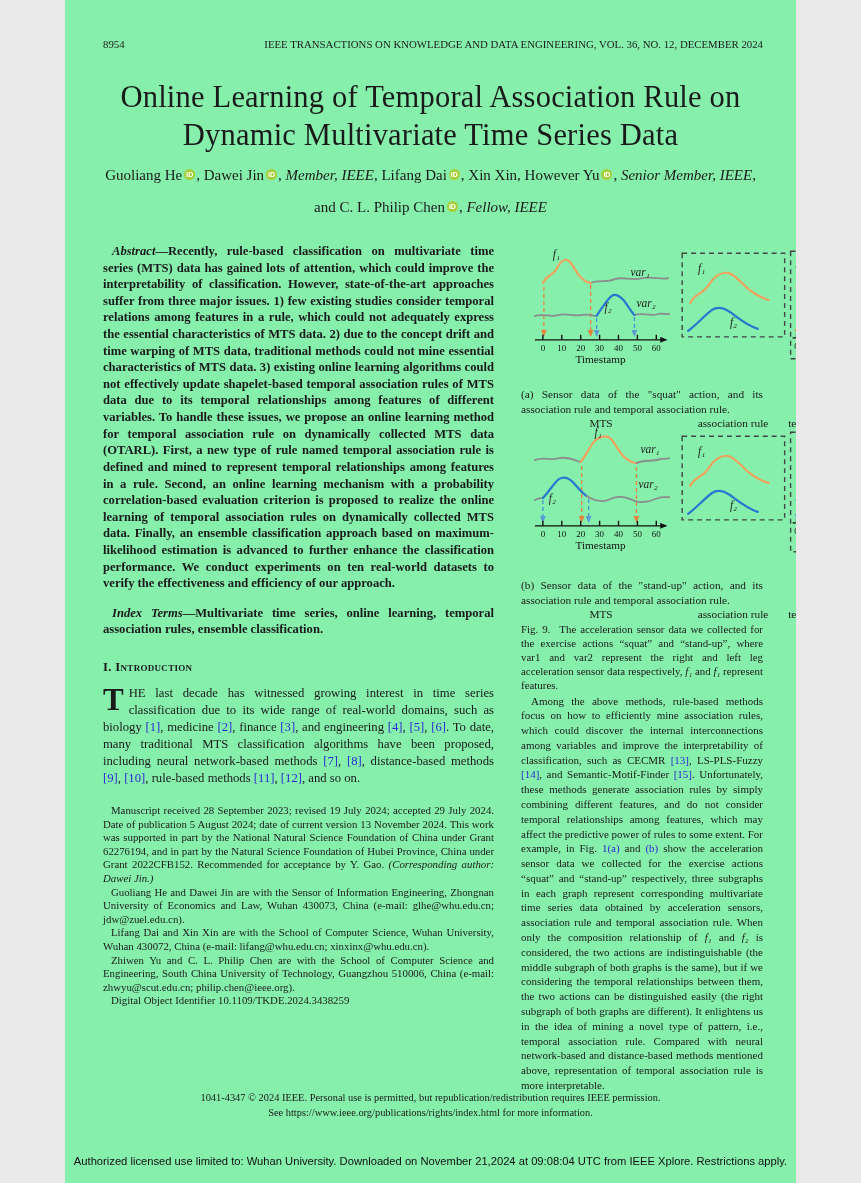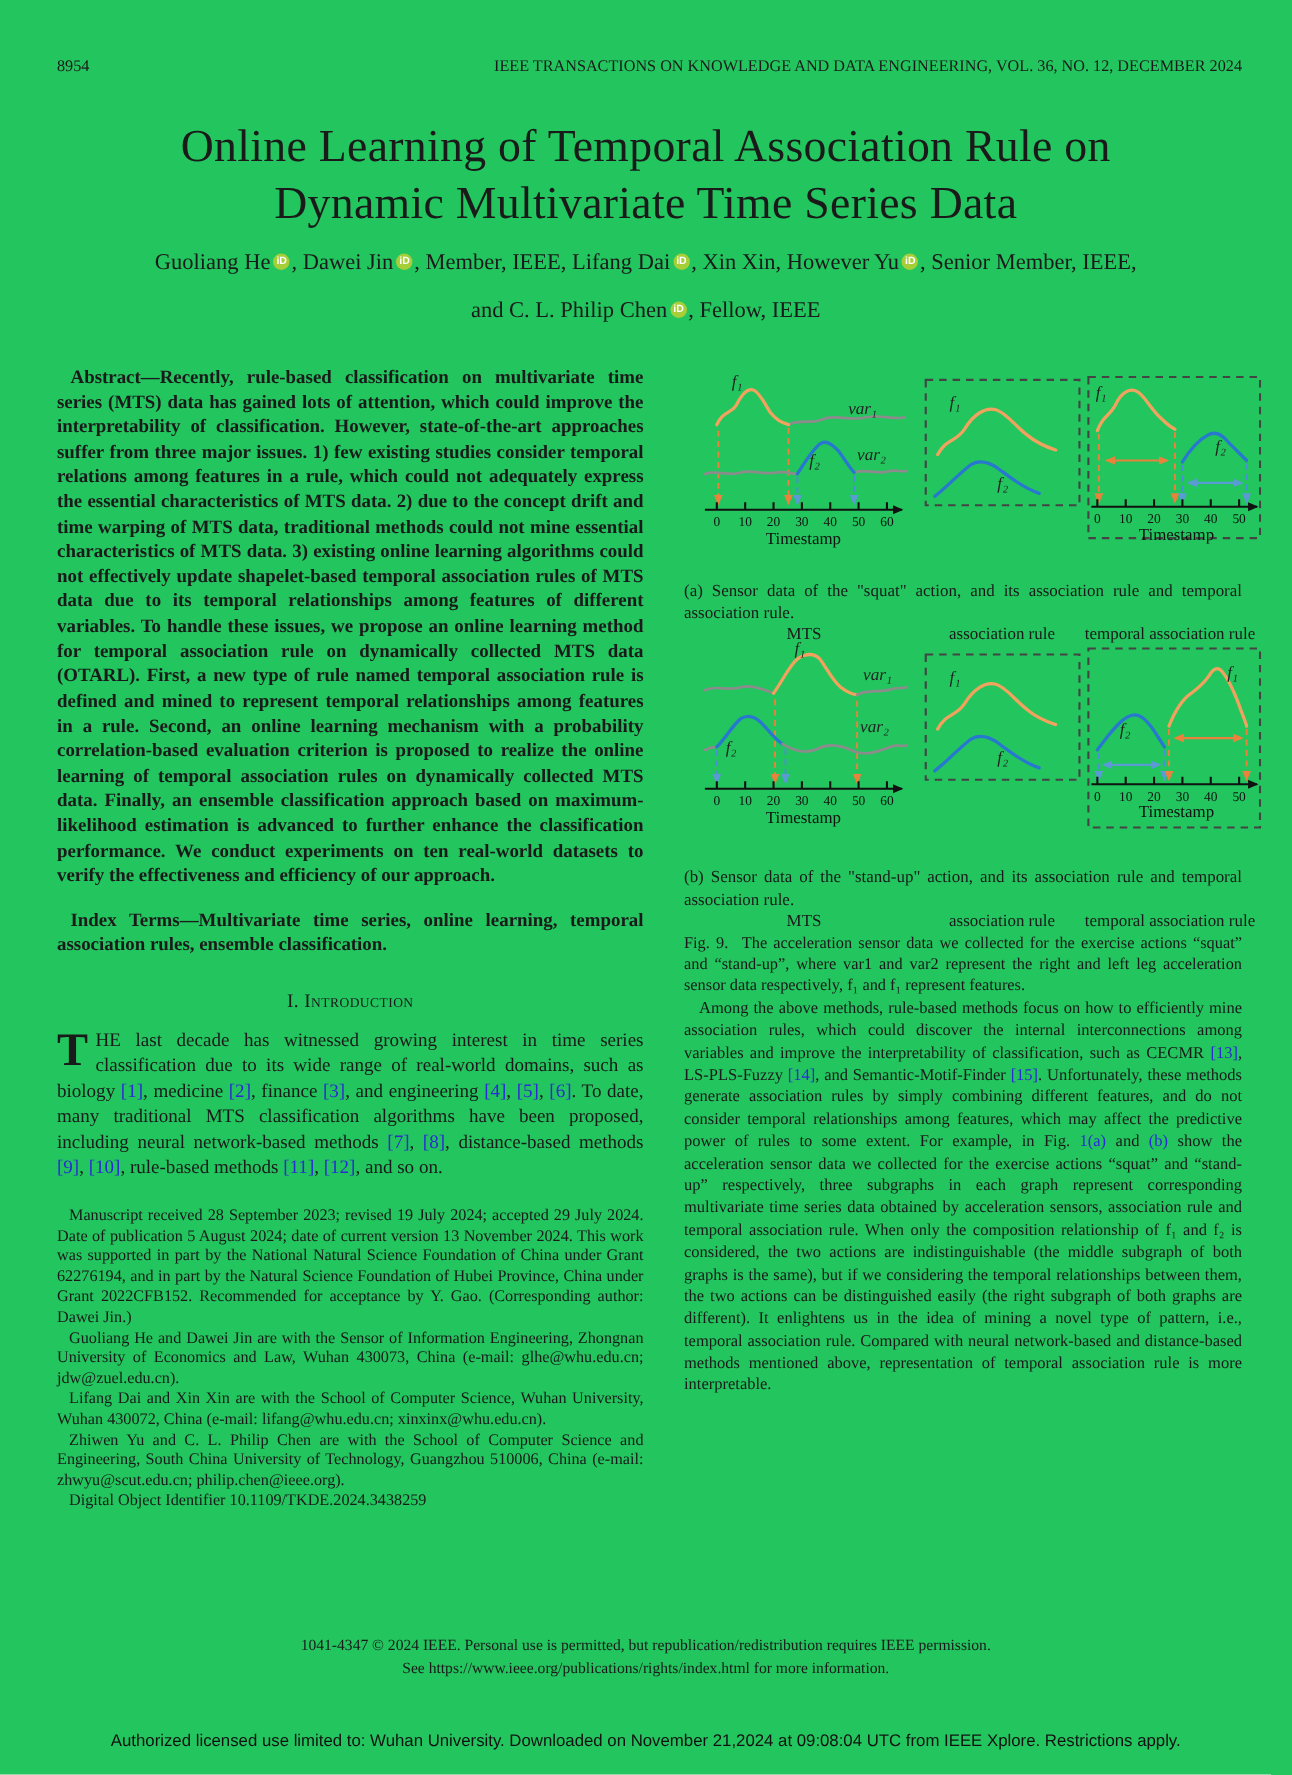--- a/index.html
+++ b/index.html
@@ -1,38 +1,38 @@
 <!DOCTYPE html>
 <html><head>
 <meta charset="utf-8">
 <style>
   html,body{margin:0;padding:0;background:#e9e9e9;}
-  .page{position:relative;width:861px;height:1183px;margin:0 auto;background:#22c55e;
+  .page{position:relative;width:731px;height:1183px;margin:0 auto;background:#86efac;
         font-family:"Liberation Serif",serif;color:#1a1a1a;overflow:hidden;}
   
   .hdr{position:absolute;top:38px;left:38px;right:33px;display:flex;justify-content:space-between;
        font-size:10.8px;}
   
   .title{margin:78px auto 0;max-width:700px;text-align:center;font-weight:normal;
          font-size:30.5px;line-height:1.26;letter-spacing:.2px;}
   .authors{margin:10px auto 0;text-align:center;font-size:15px;line-height:1.45;max-width:760px;}
   .authors:last-of-type{margin-top:0;}
-  .seg-it{}
+  .seg-it{font-style:italic;}
   .seg-cite{color:#2b2bd5;}
   .seg-orcid{display:inline-block;width:11px;height:11px;border-radius:50%;background:#a6ce39;
              color:#fff;font:bold 7px/11px "Liberation Sans",sans-serif;text-align:center;
              vertical-align:3px;margin:0 1px 0 2px;}
   
   .cols{position:absolute;top:243px;left:38px;right:33px;display:flex;gap:27px;}
   .colL{width:391px;flex:0 0 391px;}
   .colR{flex:1;min-width:0;}
   .abstract,.idxterms{font-weight:bold;font-size:12.6px;line-height:1.32;text-align:justify;
         margin:0 0 0 0;text-indent:9px;}
   .idxterms{margin-top:13px;}
-  .sechead{margin:22px 0 10px;text-align:center;font-size:12.8px;font-weight:normal;
+  .sechead{margin:22px 0 10px;text-align:left;font-size:12.8px;font-weight:bold;
            font-variant:small-caps;letter-spacing:.3px;}
   .intro{font-size:12.7px;line-height:1.34;text-align:justify;margin:0;}
   .dropcap{float:left;font-size:31px;line-height:25px;padding:2px 5px 0 0;font-weight:bold;}
   .footnotes{margin-top:17px;font-size:10.8px;line-height:1.26;text-align:justify;}
   .footnotes p{margin:0;text-indent:8px;}
   
   .fig{padding-top:2px;}
   .fig svg{display:block;}
   .rowlabels{position:relative;height:15px;font-size:11.3px;}
   .rowlabels .rl{position:absolute;transform:translateX(-50%);white-space:nowrap;margin-top:48px;}

